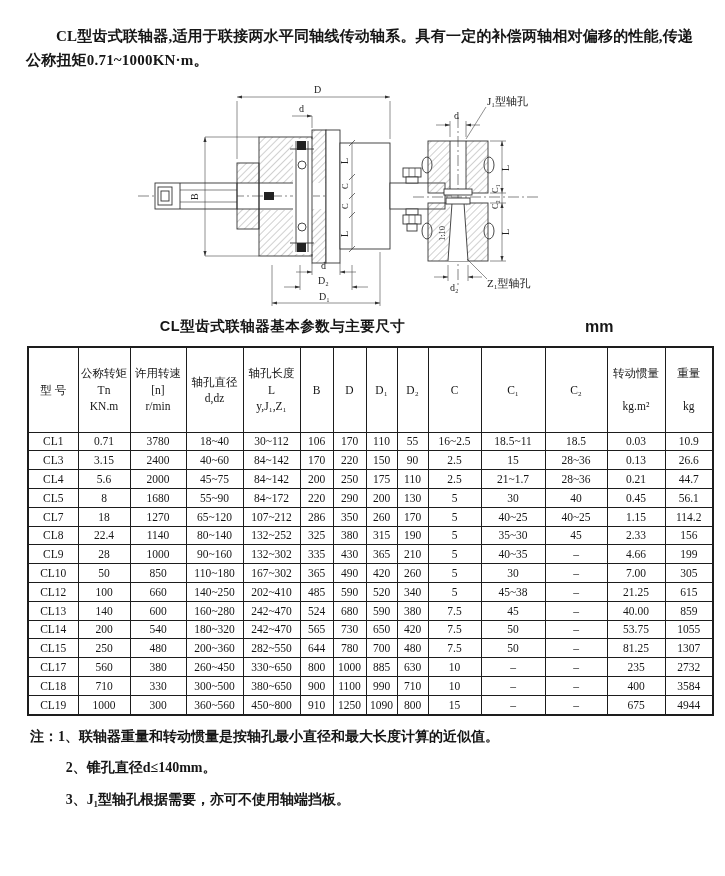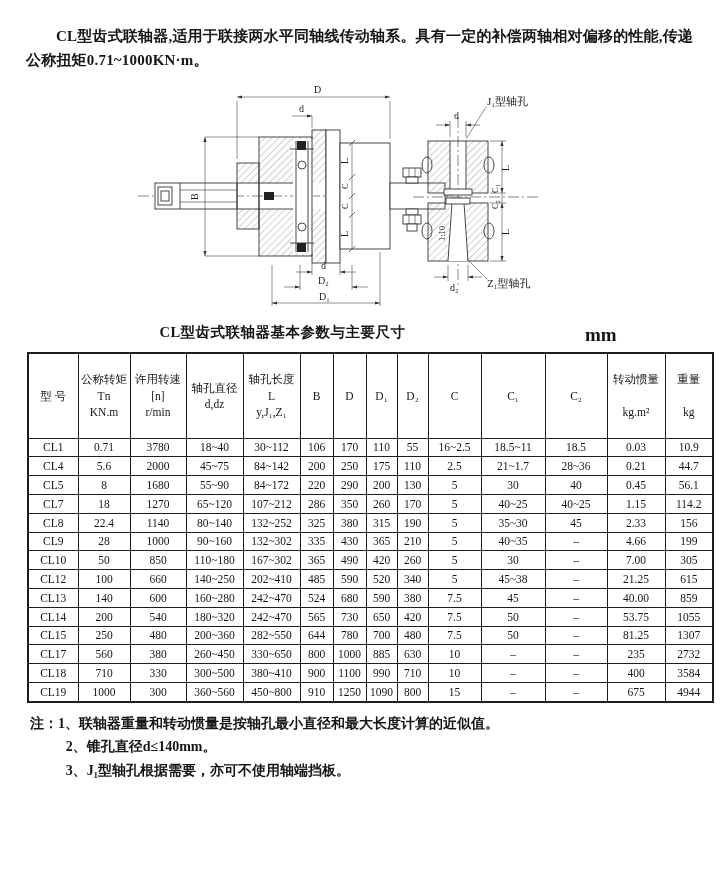--- a/index.html
+++ b/index.html
@@ -12,44 +12,44 @@
     margin:24px 26px 0 26px;
     font-size:15px;line-height:1.62;font-weight:600;
     text-indent:2em;letter-spacing:0.2px;
   }
   .figure-wrap{margin-top:0;}
   svg text{font-family:"Liberation Serif","DejaVu Serif",serif;fill:#222;}
   .dimlbl{font-size:10px;}
   .dimlbl-sm{font-size:8.5px;}
   .holelbl{font-size:11px;}
   .table-title-row{
-    position:relative;height:22px;margin-top:6px;
-    font-family:Liberation Serif, serif;
+    position:relative;height:22px;
+    font-family:Liberation Sans, sans-serif;
   }
   .table-title{
     position:absolute;left:0;right:160px;text-align:center;
     font-size:14.5px;font-weight:700;letter-spacing:0.5px;
   }
-  .table-unit{position:absolute;left:585px;top:1px;font-size:19px;font-weight:600;}
+  .table-unit{position:absolute;left:585px;top:1px;font-size:16px;font-weight:600;}
   table.params{
     border-collapse:collapse;table-layout:fixed;
     margin:7px 0 0 27px;width:672px;
     border:2px solid #1d1d1d;
   }
   table.params th,table.params td{
     border:1px solid #1d1d1d;text-align:center;vertical-align:middle;
     padding:0 1px;overflow:hidden;
   }
   table.params th{
     height:84px;font-weight:400;font-size:11.5px;line-height:1.4;
     white-space:pre-line;
   }
   table.params td{height:17.8px;font-size:11.5px;}
   .notes{margin:9px 0 0 30px;font-size:14px;line-height:1.68;font-weight:600;}
-  .notes .nline{white-space:nowrap;}
+  .notes .nline{white-space:nowrap;margin-top:8px;}
   .notes .nline.indent{padding-left:2.55em;}
 </style>
 </head>
 <body>
 
 <p class="intro">CL型齿式联轴器,适用于联接两水平同轴线传动轴系。具有一定的补偿两轴相对偏移的性能,传递公称扭矩0.71~1000KN·m。</p>
 
 <div class="figure-wrap">
 <svg width="725" height="240" viewBox="0 60 725 240">
   <defs>
@@ -275,20 +275,36 @@
         <td>170</td>
         <td>110</td>
         <td>55</td>
         <td>16~2.5</td>
         <td>18.5~11</td>
         <td>18.5</td>
         <td>0.03</td>
         <td>10.9</td>
       </tr>
       <tr>
+        <td>CL3</td>
+        <td>3.15</td>
+        <td>2400</td>
+        <td>40~60</td>
+        <td>84~142</td>
+        <td>170</td>
+        <td>220</td>
+        <td>150</td>
+        <td>90</td>
+        <td>2.5</td>
+        <td>15</td>
+        <td>28~36</td>
+        <td>0.13</td>
+        <td>26.6</td>
+      </tr>
+      <tr>
         <td>CL4</td>
         <td>5.6</td>
         <td>2000</td>
         <td>45~75</td>
         <td>84~142</td>
         <td>200</td>
         <td>250</td>
         <td>175</td>
         <td>110</td>
         <td>2.5</td>
@@ -455,21 +471,21 @@
         <td>–</td>
         <td>–</td>
         <td>235</td>
         <td>2732</td>
       </tr>
       <tr>
         <td>CL18</td>
         <td>710</td>
         <td>330</td>
         <td>300~500</td>
-        <td>380~410</td>
+        <td>380~650</td>
         <td>900</td>
         <td>1100</td>
         <td>990</td>
         <td>710</td>
         <td>10</td>
         <td>–</td>
         <td>–</td>
         <td>400</td>
         <td>3584</td>
       </tr>

